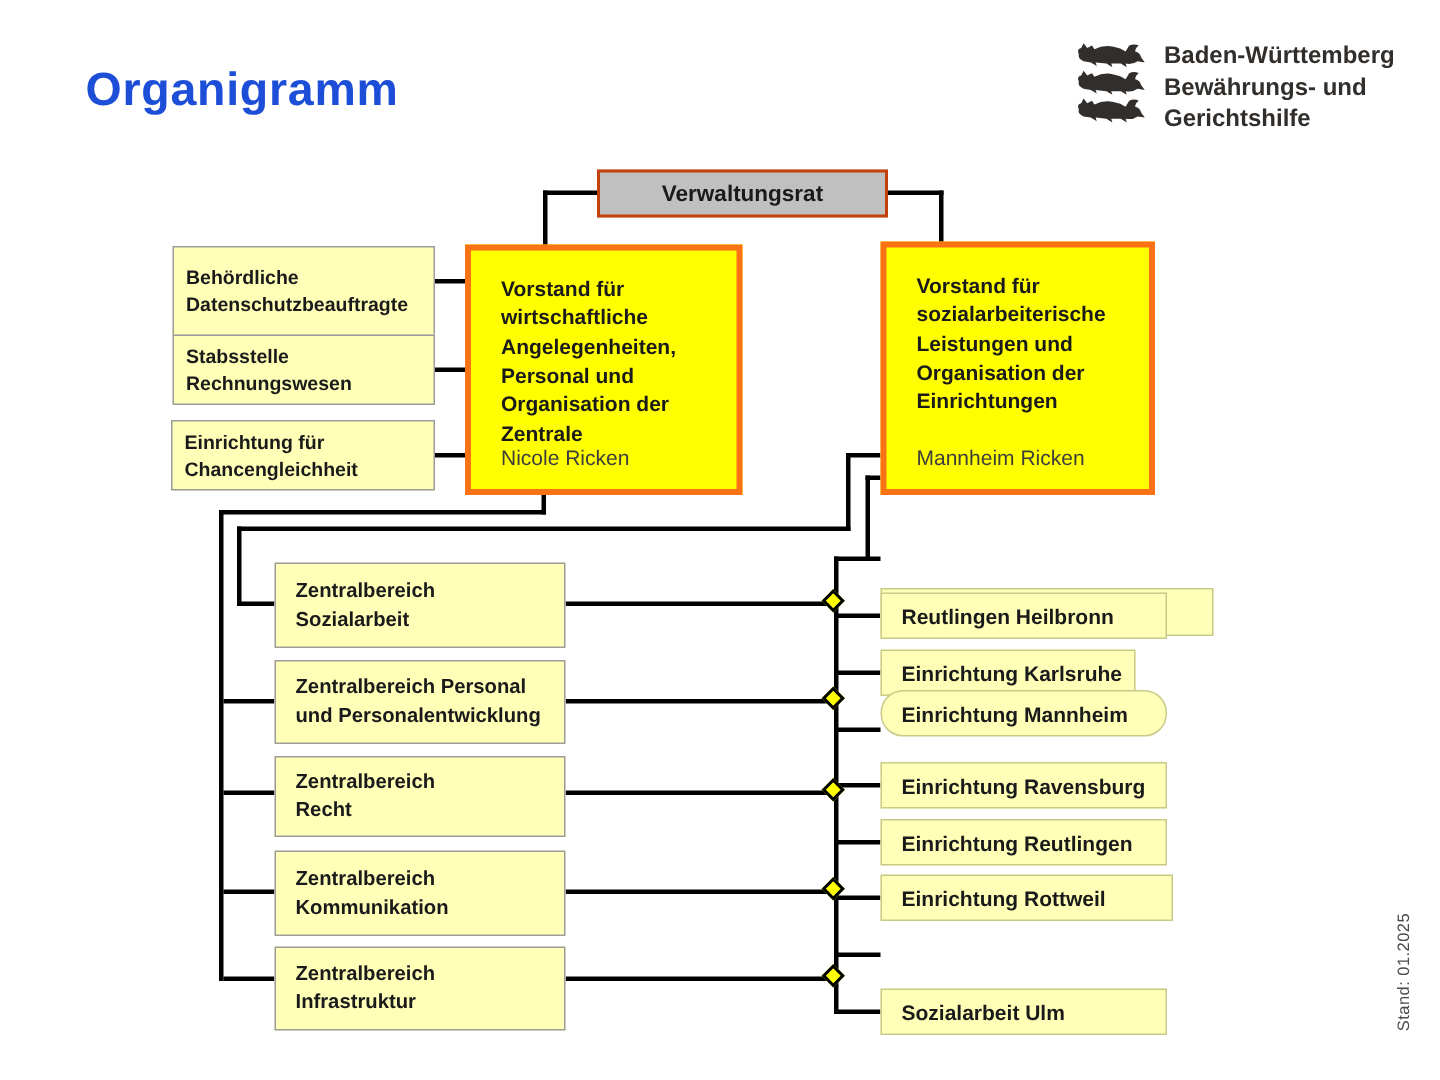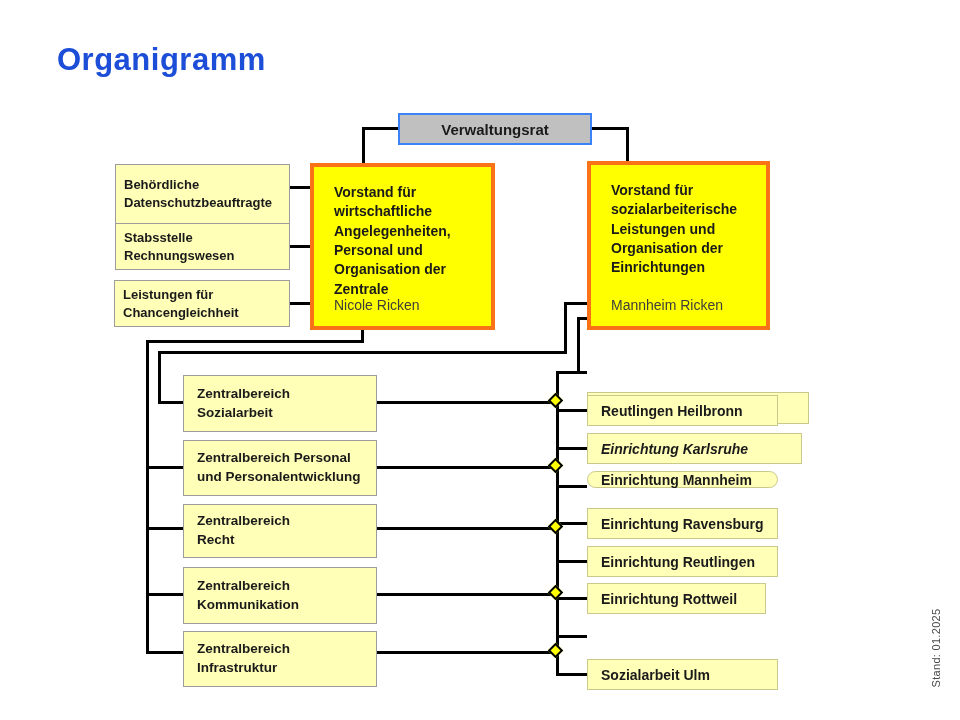--- a/index.html
+++ b/index.html
@@ -15,40 +15,53 @@
   body{font-family:"Liberation Sans",sans-serif;color:var(--text-dark);}
   .stage{position:relative;width:960px;height:720px;background:#fff;overflow:hidden;}
 
   .page-title{position:absolute;left:57px;top:42px;font-size:31px;font-weight:700;letter-spacing:.5px;color:#1d4ed8;}
 
   .logo{position:absolute;left:716px;top:27px;display:flex;align-items:flex-start;}
   .logo svg{display:block;}
   .logo-text{margin-left:12px;font-size:16px;line-height:21px;font-weight:700;color:#312e2b;white-space:pre-line;}
 
   .box{position:absolute;border:1px solid #9c9c9c;}
-  .board-box{background:var(--board-gray);border:2px solid #3b82f6;display:flex;align-items:center;justify-content:center;font-weight:700;font-size:15px;}
+  .board-box{background:var(--board-gray);border:2px solid #c2410c;display:flex;align-items:center;justify-content:center;font-weight:700;font-size:15px;}
   .vorstand{background:var(--accent-yellow);border:4px solid #f97316;}
   .vorstand .vtitle{position:absolute;left:20px;top:16px;right:8px;font-weight:700;font-size:14px;line-height:1.38;white-space:pre-line;}
   .vorstand .vperson{position:absolute;left:20px;bottom:13px;font-size:14px;color:var(--person-gray);}
   .staff{background:var(--light-yellow);border:1px solid #9c9c9c;display:flex;align-items:center;padding:6px 8px;font-weight:700;font-size:13px;line-height:1.35;white-space:pre-line;}
   .zb{background:var(--light-yellow);border:1px solid #9c9c9c;display:flex;align-items:center;padding-left:13px;padding-right:6px;font-weight:700;font-size:13.5px;line-height:1.4;white-space:pre-line;}
   .einr{background:var(--light-yellow);border:1px solid #c9c98b;display:flex;align-items:center;padding-left:13px;font-weight:700;font-size:14px;}
 
   .line{position:absolute;background:var(--line-black);}
   .diamond{position:absolute;width:11px;height:11px;background:var(--accent-yellow);border:2px solid #000;transform:rotate(45deg);}
 
   .stand-note{position:absolute;left:876px;top:642px;width:120px;text-align:center;transform:rotate(-90deg);font-size:11px;color:#4a4a4a;letter-spacing:.3px;}
 </style>
 </head>
 <body>
 
 <div class="stage">
 
   <div class="page-title">Organigramm</div>
 
+  <div class="logo">
+    <svg width="48" height="58" viewBox="0 0 60 70" aria-hidden="true">
+      <defs>
+        <path id="lion" fill="#312e2b" d="M4 10 Q2 6 6 5 L8 1 L11 5 L15 3 L17 6 Q25 2 33 4 Q39 5 43 8 L46 3 Q50 1 54 3 Q51 5 51 8 Q55 9 56 13 L59 17 L53 16 Q49 19 43 18 L44 21 L39 18 L31 18 L32 21 L27 18 L18 17 L19 20 L14 17 L8 16 Q3 14 4 10 Z"></path>
+      </defs>
+      <use href="#lion" x="0" y="0"></use>
+      <use href="#lion" x="0" y="23"></use>
+      <use href="#lion" x="0" y="46"></use>
+    </svg>
+    <div class="logo-text">Baden-Württemberg
+Bewährungs- und
+Gerichtshilfe</div>
+  </div>
 
   <div class="stand-note">Stand: 01.2025</div>
 
   <div class="line" style="left:362px;top:127px;width:38px;height:3px;"></div>
   <div class="line" style="left:362px;top:127px;width:3px;height:38px;"></div>
   <div class="line" style="left:590px;top:127px;width:39px;height:3px;"></div>
   <div class="line" style="left:626px;top:127px;width:3px;height:36px;"></div>
 
   <div class="line" style="left:290px;top:186px;width:21px;height:3px;"></div>
   <div class="line" style="left:290px;top:245px;width:21px;height:3px;"></div>
@@ -119,21 +132,21 @@
 
   <div class="box staff" style="left:115px;top:164px;width:175px;height:60px;">
     <span>Behördliche
 Datenschutzbeauftragte</span>
   </div>
   <div class="box staff" style="left:115px;top:223px;width:175px;height:47px;">
     <span>Stabsstelle
 Rechnungswesen</span>
   </div>
   <div class="box staff" style="left:114px;top:280px;width:176px;height:47px;">
-    <span>Leistungen für
+    <span>Einrichtung für
 Chancengleichheit</span>
   </div>
 
   <div class="box zb" style="left:183px;top:375px;width:194px;height:57px;">
     <span>Zentralbereich
 Sozialarbeit</span>
   </div>
   <div class="box zb" style="left:183px;top:440px;width:194px;height:56px;">
     <span>Zentralbereich Personal
 und Personalentwicklung</span>
@@ -150,32 +163,32 @@
     <span>Zentralbereich
 Infrastruktur</span>
   </div>
 
   <div class="box einr" style="left:587px;top:376px;width:222px;height:32px;margin-top:16px;">
     <span>Einrichtung Freiburg</span>
   </div>
   <div class="box einr" style="left:587px;top:395px;width:191px;height:31px;">
     <span>Reutlingen Heilbronn</span>
   </div>
-  <div class="box einr" style="left:587px;top:433px;width:215px;height:31px;font-style:italic;">
+  <div class="box einr" style="left:587px;top:433px;width:170px;height:31px;">
     <span>Einrichtung Karlsruhe</span>
   </div>
-  <div class="box einr" style="left:587px;top:471px;width:191px;height:17px;border-radius:15px;">
+  <div class="box einr" style="left:587px;top:460px;width:191px;height:31px;border-radius:15px;">
     <span>Einrichtung Mannheim</span>
   </div>
   <div class="box einr" style="left:587px;top:508px;width:191px;height:31px;">
     <span>Einrichtung Ravensburg</span>
   </div>
   <div class="box einr" style="left:587px;top:546px;width:191px;height:31px;">
     <span>Einrichtung Reutlingen</span>
   </div>
-  <div class="box einr" style="left:587px;top:583px;width:179px;height:31px;">
+  <div class="box einr" style="left:587px;top:583px;width:195px;height:31px;">
     <span>Einrichtung Rottweil</span>
   </div>
   <div class="box einr" style="left:587px;top:659px;width:191px;height:31px;">
     <span>Sozialarbeit Ulm</span>
   </div>
 
 </div>
 
 </body></html>

